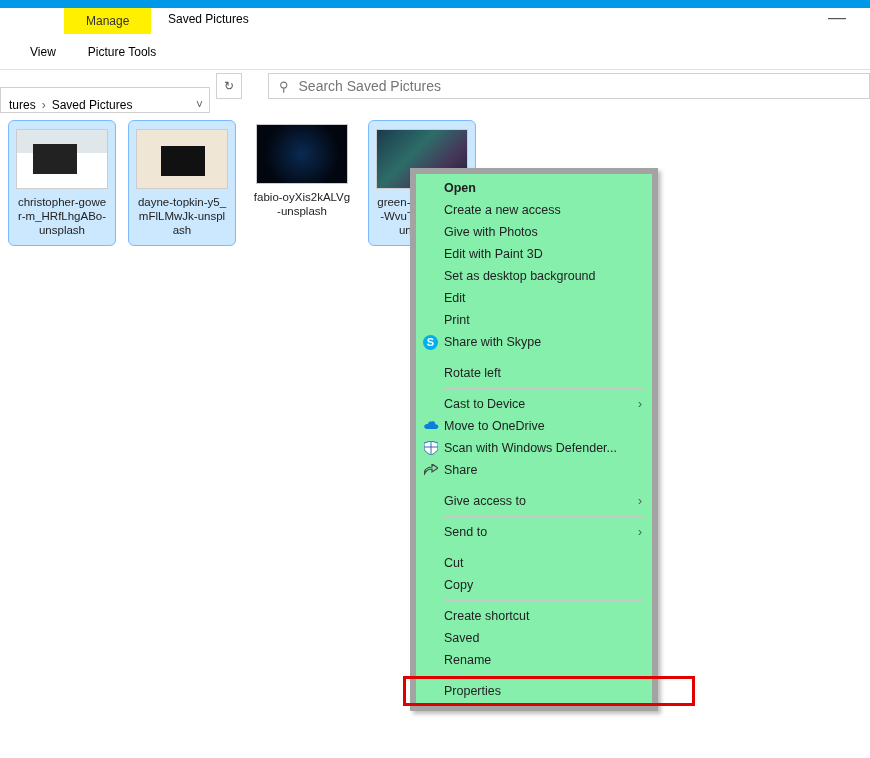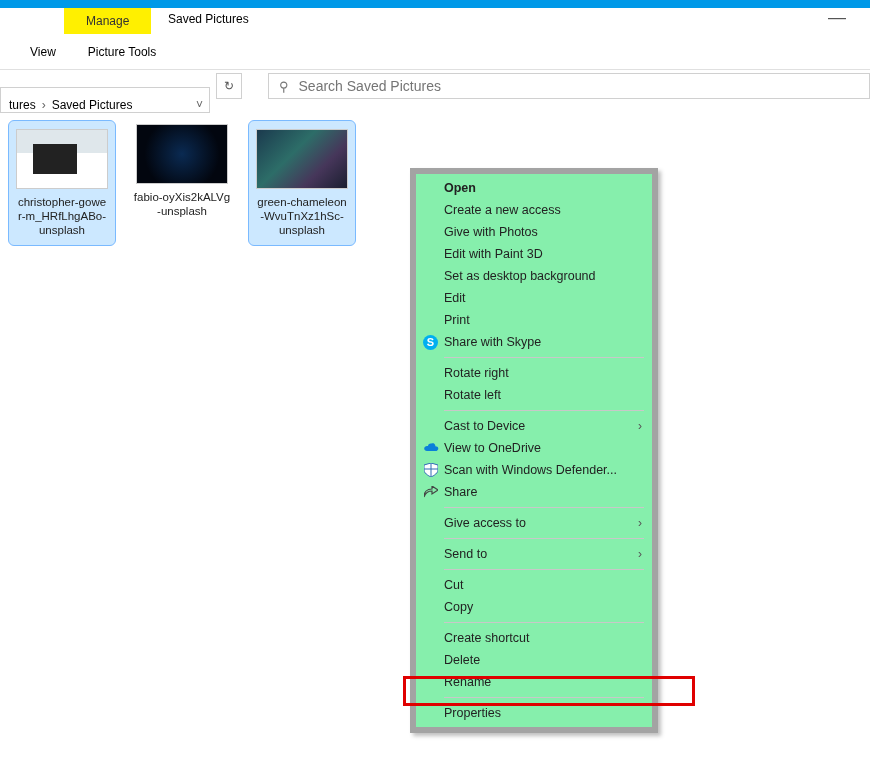--- a/index.html
+++ b/index.html
@@ -232,20 +232,24 @@
     <span class="search-icon">⚲</span>
     <input class="search-input" placeholder="Search Saved Pictures" style="">
   </div>
 </div>
 
 <div class="content" id="thumb-row">
       <div class="thumb selected">
         <div class="thumb-img f1"></div>
         <div class="thumb-label">christopher-gower-m_HRfLhgABo-unsplash</div>
       </div>
+      <div class="thumb selected">
+        <div class="thumb-img f2"></div>
+        <div class="thumb-label">dayne-topkin-y5_mFlLMwJk-unsplash</div>
+      </div>
       <div class="thumb">
         <div class="thumb-img f3"></div>
         <div class="thumb-label">fabio-oyXis2kALVg-unsplash</div>
       </div>
       <div class="thumb selected">
         <div class="thumb-img f4"></div>
         <div class="thumb-label">green-chameleon-WvuTnXz1hSc-unsplash</div>
       </div>
     </div>
 
@@ -255,34 +259,33 @@
   <div class="cm-item">Give with Photos</div>
   <div class="cm-item">Edit with Paint 3D</div>
   <div class="cm-item">Set as desktop background</div>
   <div class="cm-item">Edit</div>
   <div class="cm-item">Print</div>
   <div class="cm-item">
     <span class="cm-icon skype">S</span>
     <span>Share with Skype</span>
   </div>
   <div class="cm-sep"></div>
-  <div class="cm-item">Rotate right</div>
   <div class="cm-item">Rotate left</div>
   <div class="cm-sep"></div>
   <div class="cm-item">
     <span>Cast to Device</span>
     <span class="cm-arrow">›</span>
   </div>
   <div class="cm-item">
     <span class="cm-icon onedrive">
       <svg width="15" height="10" viewBox="0 0 15 10">
             <path fill="#0b7fd9" d="M4 3c0-1.5 1.6-2.8 3.3-2.4C8.3.2 9.4.0 10.3.8c1 .9 1 1.9 1 2.4 1.6 0 3 .7 3 2.2S13 8 11.7 8H3C1.4 8 .2 6.9.2 5.5.2 4 1.6 3 3 3h1z"></path>
           </svg>
     </span>
-    <span>View to OneDrive</span>
+    <span>Move to OneDrive</span>
   </div>
   <div class="cm-item">
     <span class="cm-icon shield">
       <svg width="14" height="14" viewBox="0 0 14 14">
             <path d="M7 0 L14 2 V7 C14 11 7 14 7 14 C7 14 0 11 0 7 V2 Z" fill="#fff" stroke="#2f6db3" stroke-width="1"></path>
             <path d="M7 0 L7 14" stroke="#2f6db3" stroke-width="1"></path>
             <path d="M0 6 L14 6" stroke="#2f6db3" stroke-width="1"></path>
           </svg>
     </span>
     <span>Scan with Windows Defender...</span>
@@ -303,21 +306,21 @@
   <div class="cm-sep"></div>
   <div class="cm-item">
     <span>Send to</span>
     <span class="cm-arrow">›</span>
   </div>
   <div class="cm-sep"></div>
   <div class="cm-item">Cut</div>
   <div class="cm-item">Copy</div>
   <div class="cm-sep"></div>
   <div class="cm-item">Create shortcut</div>
-  <div class="cm-item">Delete</div>
+  <div class="cm-item">Saved</div>
   <div class="cm-item">Rename</div>
   <div class="cm-sep"></div>
   <div class="cm-item">Properties</div>
 </div>
 
 <div class="red-highlight"></div>
 
 </div>
 
 </body></html>

